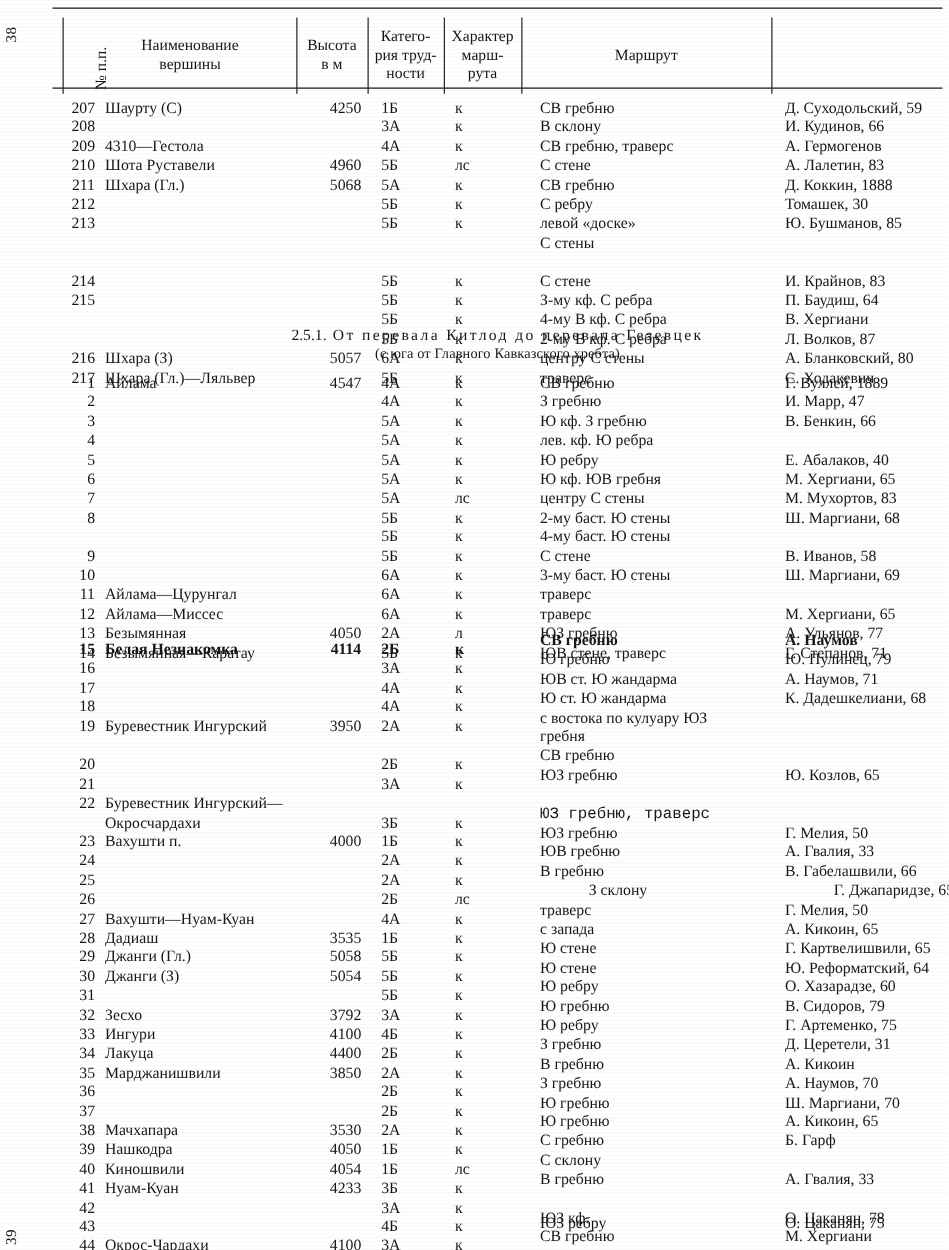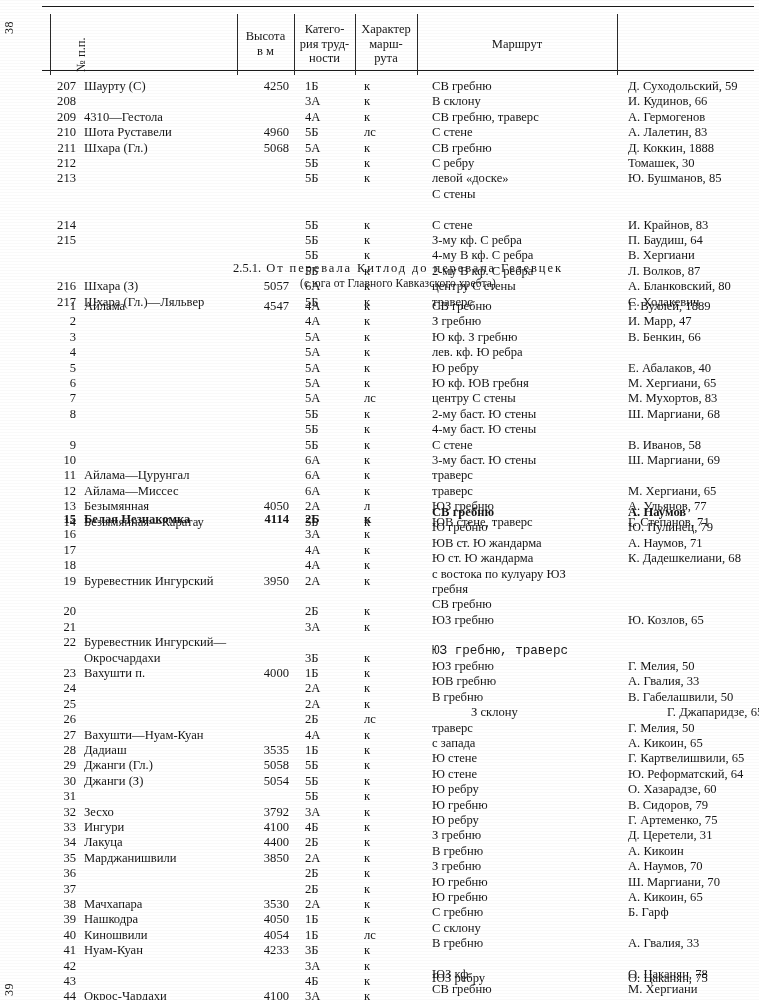--- a/index.html
+++ b/index.html
@@ -155,20 +155,26 @@
     <div class="rot">№ п.п.</div>
   </div>
 
   <div class="vrule" style="left:8px;"></div>
   <div class="vrule" style="left:195px;"></div>
   <div class="vrule" style="left:252px;"></div>
   <div class="vrule" style="left:313px;"></div>
   <div class="vrule" style="left:375px;"></div>
   <div class="vrule" style="left:575px;"></div>
 
+  <div class="hcell" style="left:30px; width:160px;">
+    <div>
+      <span>Наименование</span>
+      <span>вершины</span>
+    </div>
+  </div>
 
   <div class="hcell" style="left:196px; width:55px;">
     <div>
       <span>Высота</span>
       <span>в м</span>
     </div>
   </div>
 
   <div class="hcell" style="left:253px; width:59px;">
     <div>
@@ -745,21 +751,21 @@
     <div class="row" style="top: 659px;">
       <div class="cell c-route">ЮЗ гребню</div>
       <div class="cell c-leader">Г. Мелия, 50</div>
     </div>
     <div class="row" style="top: 674.4px;">
       <div class="cell c-route">ЮВ гребню</div>
       <div class="cell c-leader">А. Гвалия, 33</div>
     </div>
     <div class="row" style="top: 689.8px;">
       <div class="cell c-route">В гребню</div>
-      <div class="cell c-leader">В. Габелашвили, 50</div>
+      <div class="cell c-leader">В. Габелашвили, 66</div>
     </div>
     <div class="row" style="top: 705.2px; margin-left: 39px;">
       <div class="cell c-route">З склону</div>
       <div class="cell c-leader">Г. Джапаридзе, 65</div>
     </div>
     <div class="row" style="top: 720.6px;">
       <div class="cell c-route">траверс</div>
       <div class="cell c-leader">Г. Мелия, 50</div>
     </div>
     <div class="row" style="top: 736px;">

